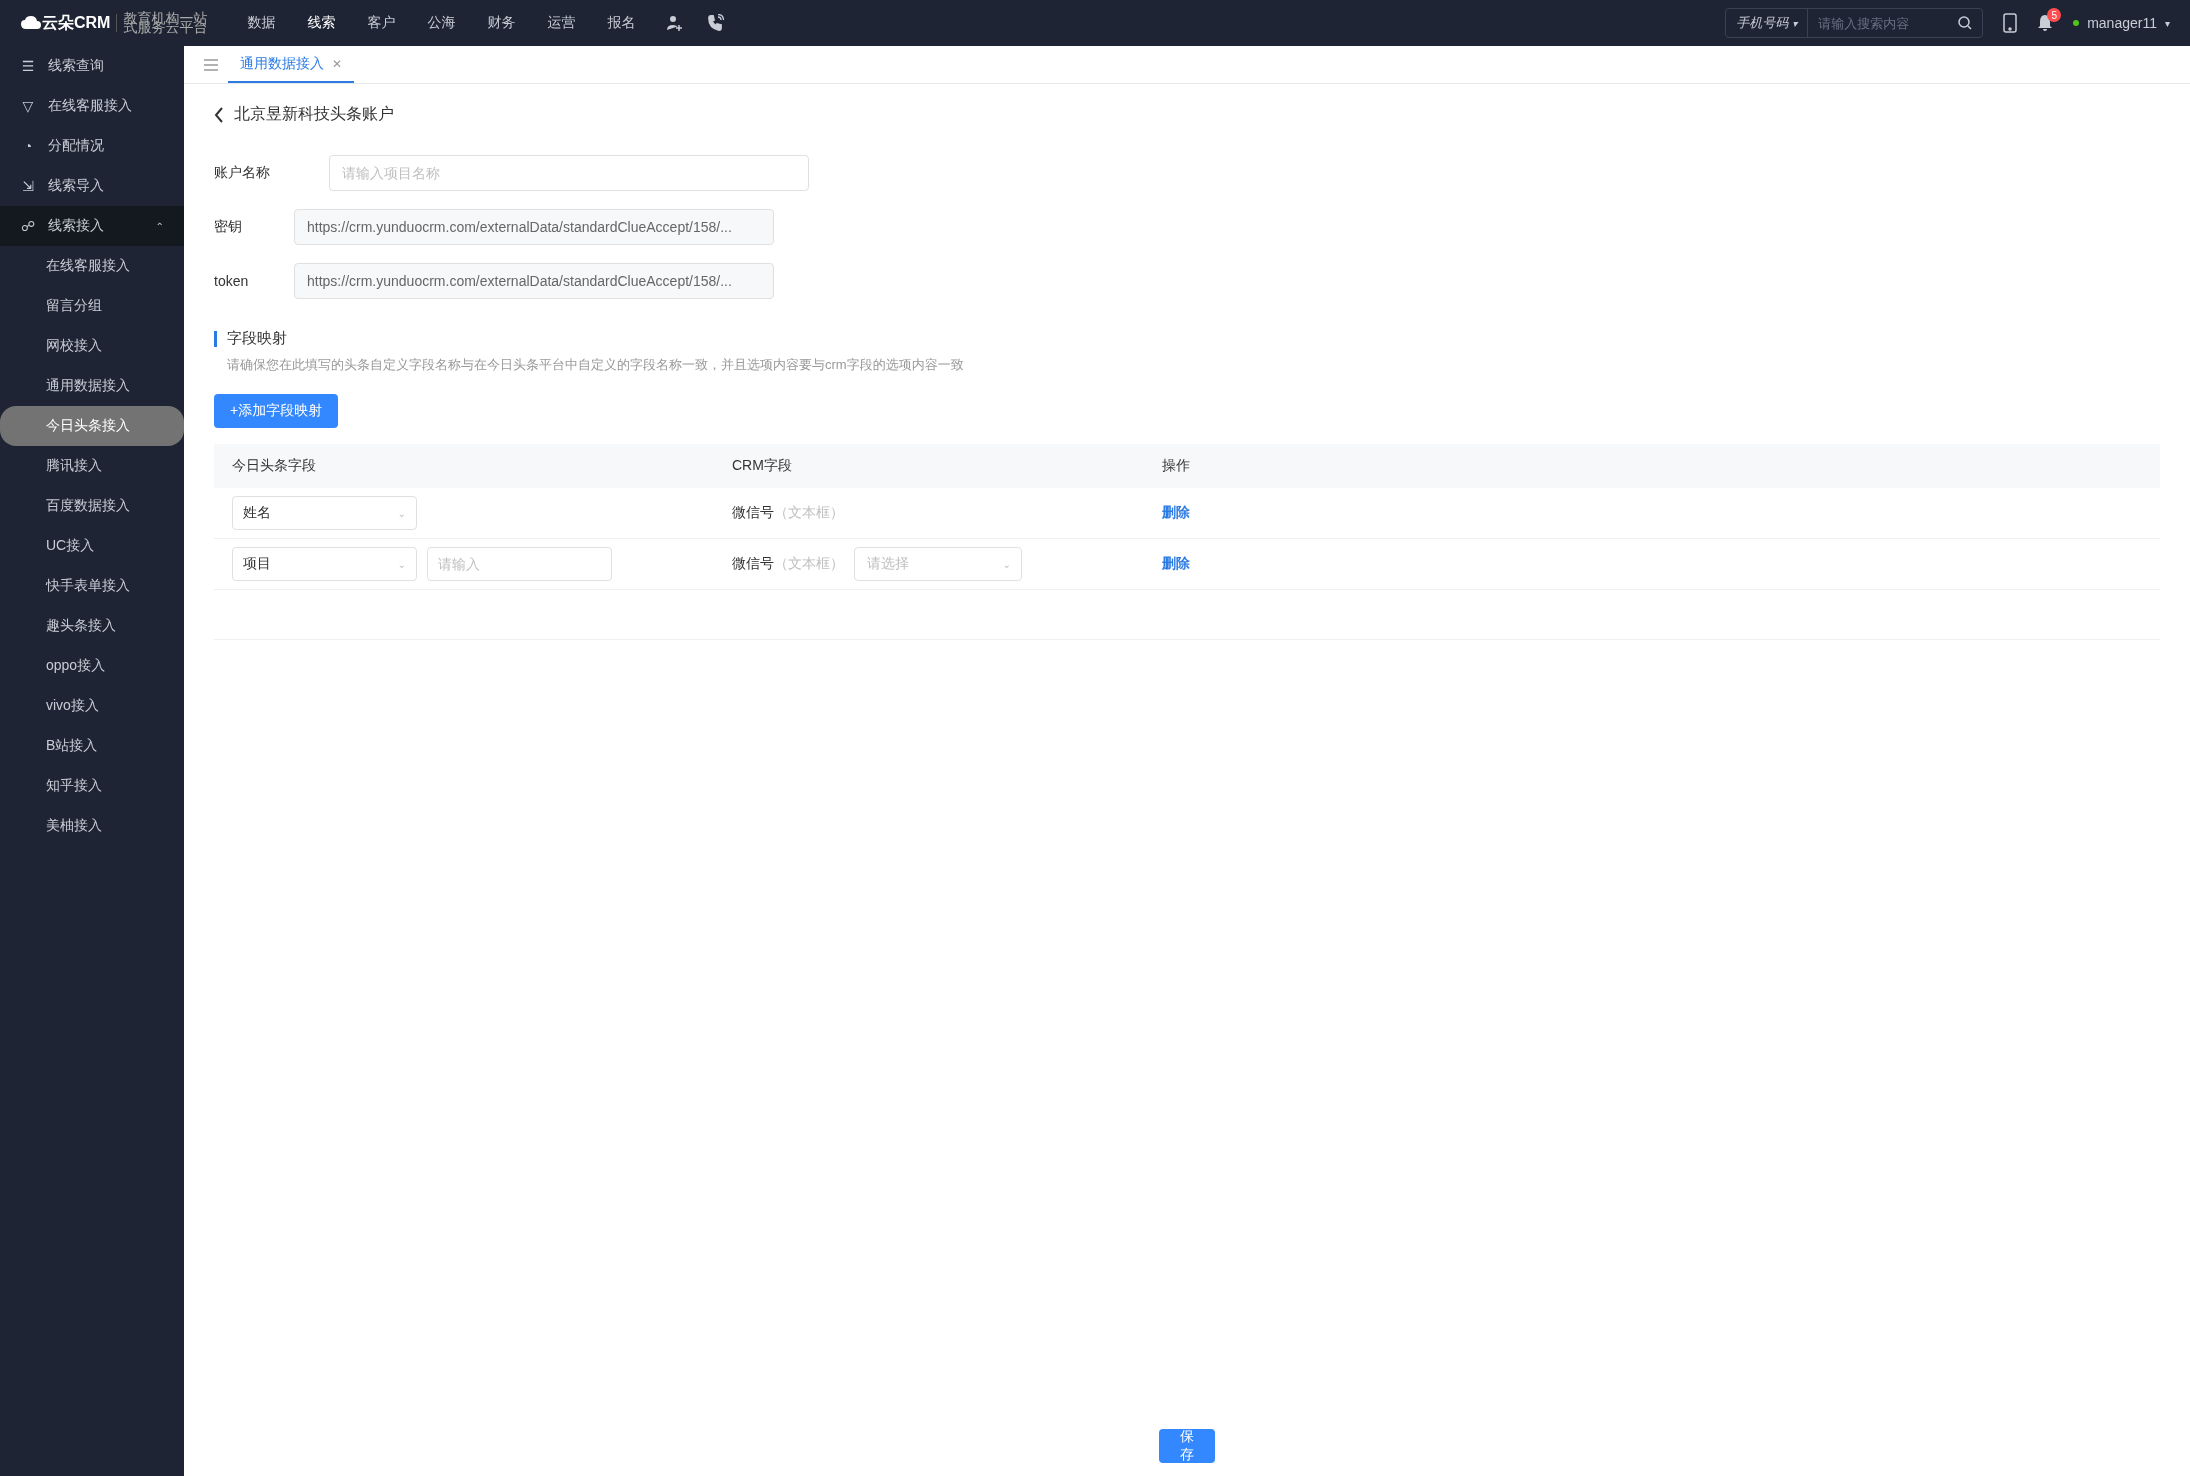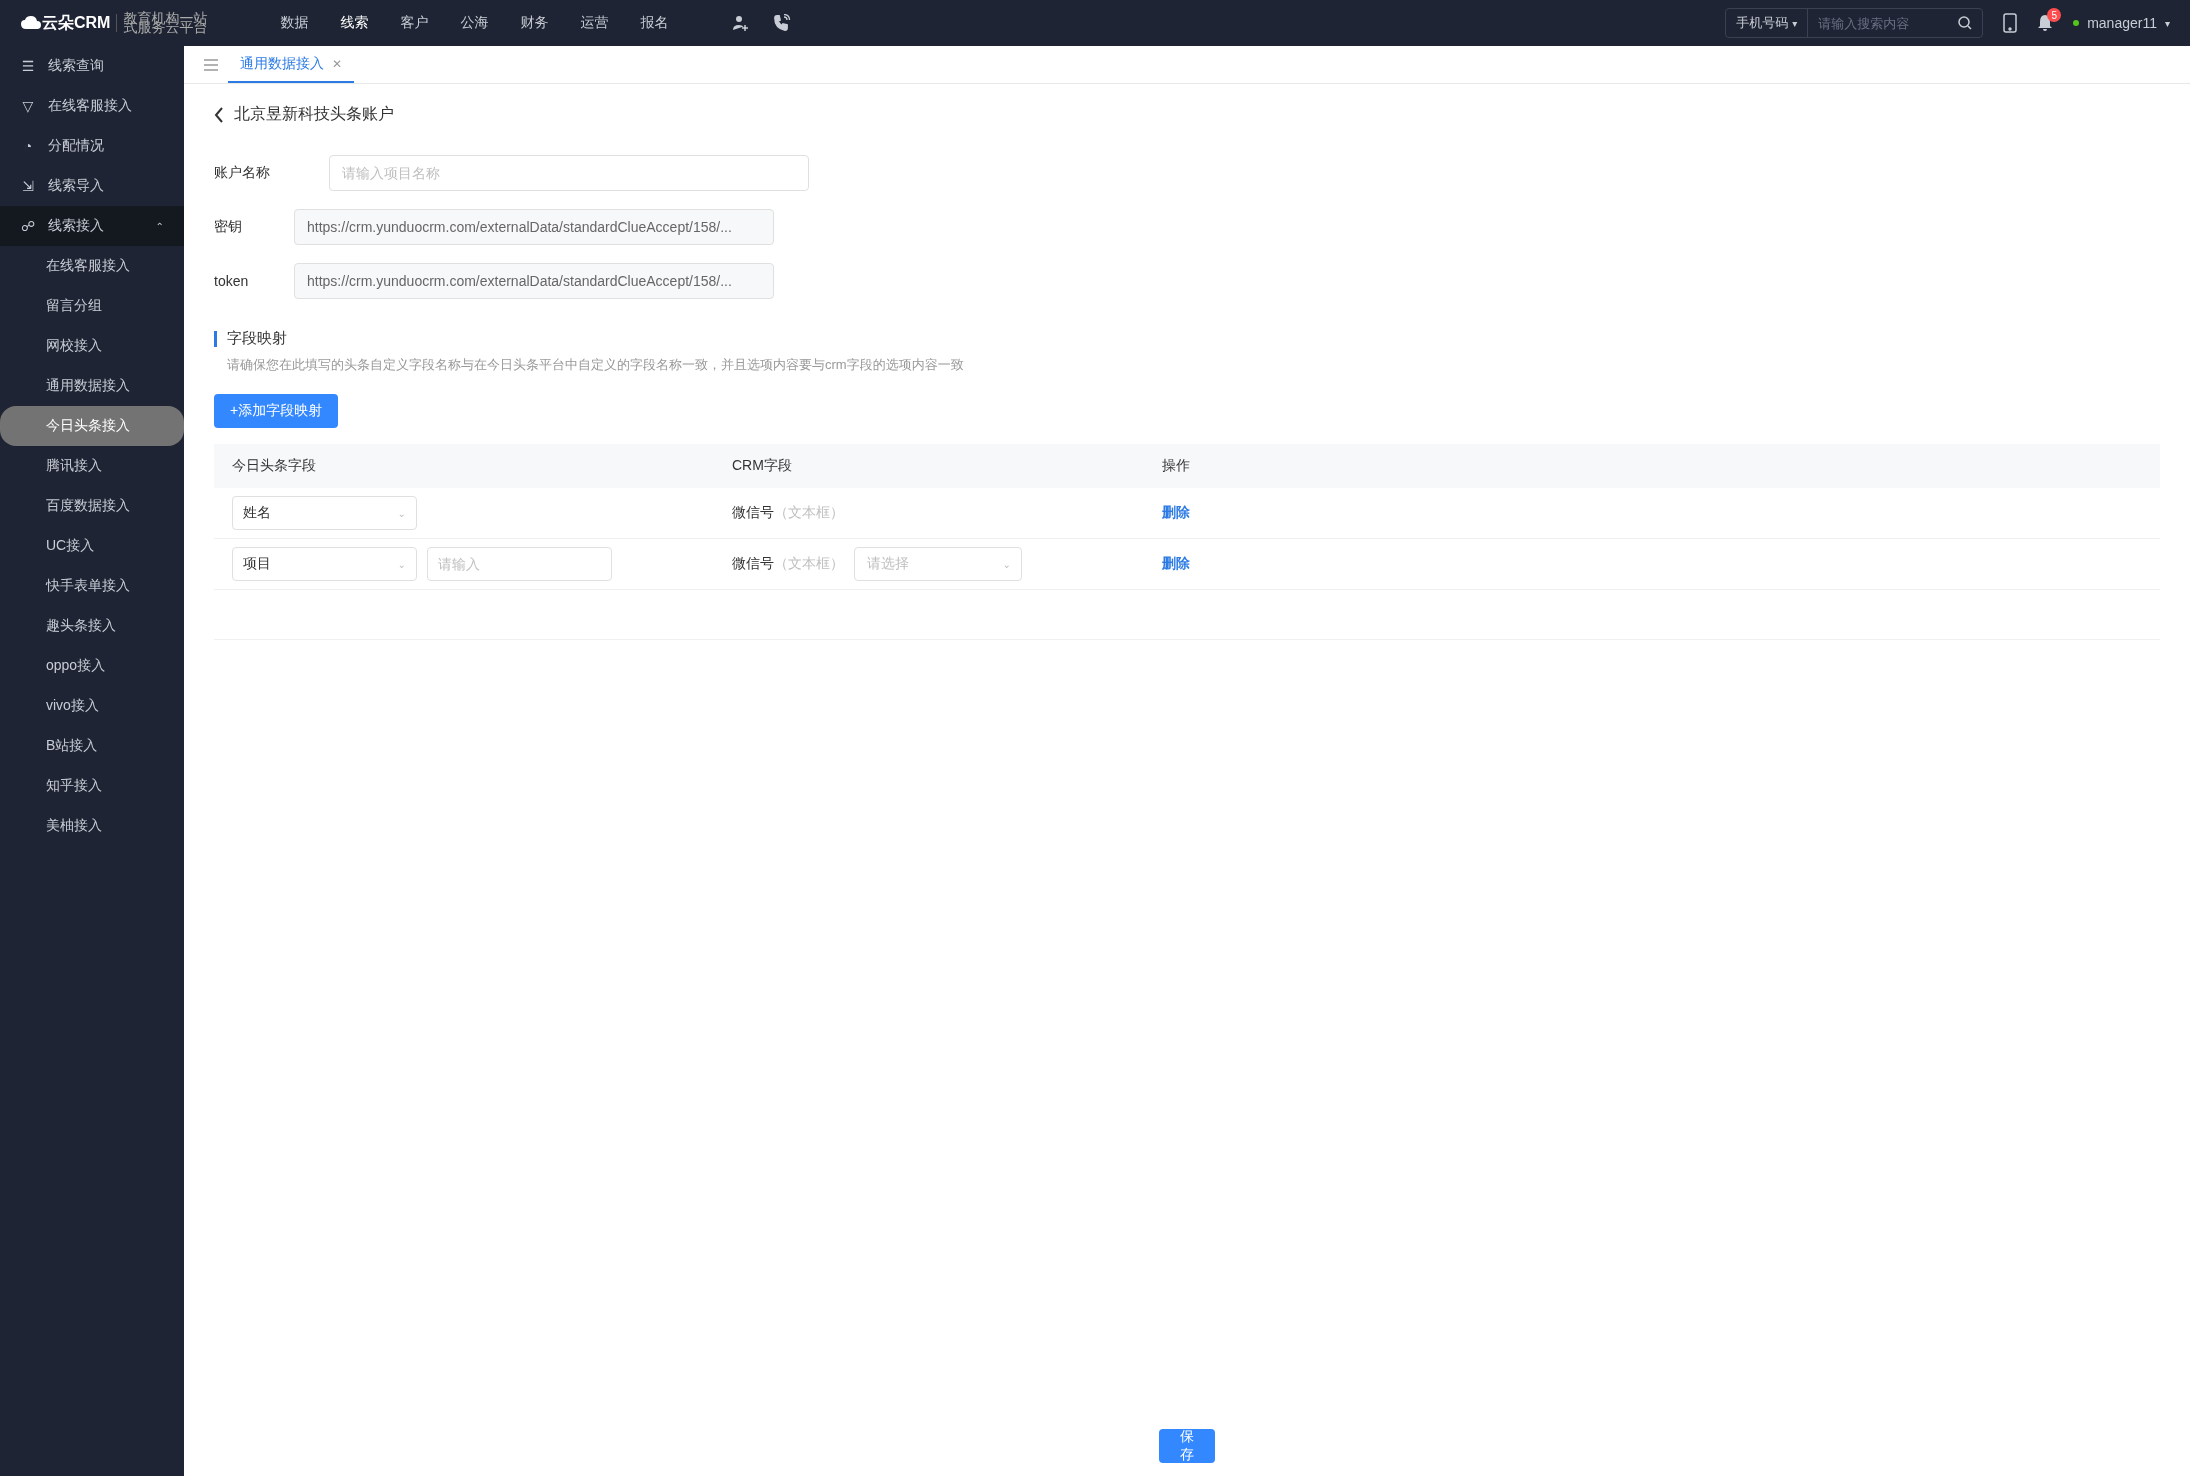--- a/index.html
+++ b/index.html
@@ -1,28 +1,28 @@
 <!DOCTYPE html>
 <html><head>
 <meta charset="utf-8">
 <style>
 * { margin: 0; padding: 0; box-sizing: border-box; }
 body { font-family: -apple-system, BlinkMacSystemFont, "Segoe UI", "PingFang SC", "Microsoft YaHei", sans-serif; font-size: 14px; color: #333; background: #fff; }
 
 
-.header { height: 46px; background: #1e2433; display: flex; align-items: center; padding: 0 20px; color: #fff; gap: 33px; }
+.header { height: 46px; background: #1e2433; display: flex; align-items: center; padding: 0 20px; color: #fff; }
 .logo { display: flex; align-items: center; margin-right: 40px; }
 .logo-text { font-size: 16px; font-weight: bold; }
 .logo-sub { font-size: 14px; line-height: 9px; margin-left: 6px; border-left: 1px solid #555; padding-left: 6px; color: #aaa; }
 .nav { display: flex; gap: 32px; }
 .nav-item { color: #c8cdd6; cursor: pointer; font-size: 14px; }
 .nav-item.active { color: #fff; font-weight: 500; }
 .header-right { margin-left: auto; display: flex; align-items: center; gap: 20px; }
 .search-wrap { display: flex; align-items: center; border: 1px solid #3a4152; border-radius: 4px; height: 30px; background: #1e2433; }
-.search-select { padding: 0 10px; color: #c8cdd6; display: flex; align-items: center; gap: 4px; cursor: pointer; border-right: 1px solid #3a4152; height: 100%; font-size: 13px; }
+.search-select { padding: 0 10px; color: #c8cdd6; display: flex; align-items: center; gap: 4px; cursor: pointer; border-right: 1px solid #3a4152; height: 100%; font-size: 13px; font-style: italic; }
 .search-input { background: transparent; border: none; color: #86efac; padding: 0 10px; width: 140px; height: 100%; outline: none; font-size: 13px; }
 .search-input::placeholder { color: #6a7083; }
 .search-btn { padding: 0 10px; color: #c8cdd6; cursor: pointer; height: 100%; display: flex; align-items: center; }
 .header-icon { color: #c8cdd6; cursor: pointer; font-size: 16px; position: relative; display: flex; align-items: center; }
 .badge { position: absolute; top: -6px; right: -8px; background: #ff4d4f; color: #fff; border-radius: 8px; font-size: 10px; min-width: 14px; height: 14px; display: flex; align-items: center; justify-content: center; padding: 0 3px; }
 .user-info { display: flex; align-items: center; gap: 8px; color: #c8cdd6; cursor: pointer; }
 .status-dot { width: 6px; height: 6px; border-radius: 50%; background: #52c41a; }
 
 
 .layout { display: flex; height: calc(100vh - 46px); }

